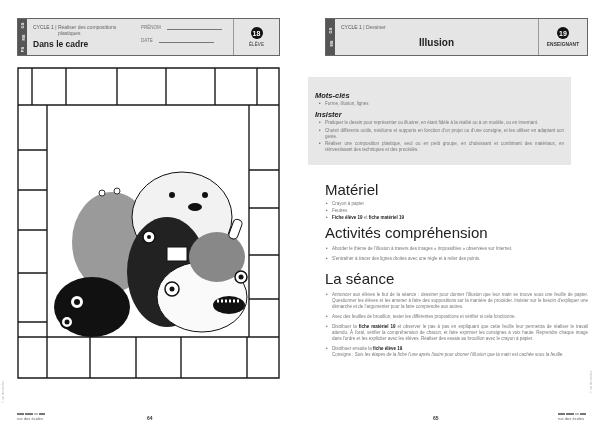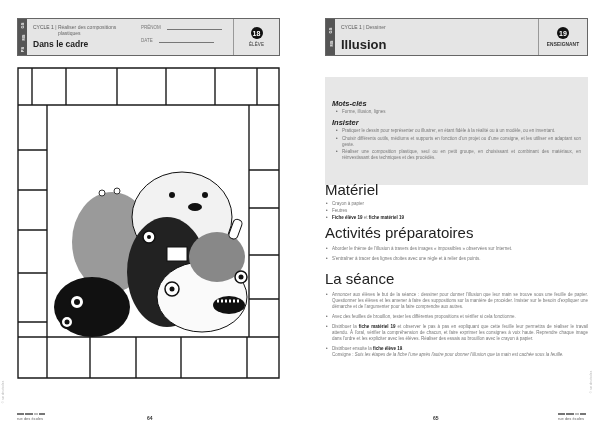--- a/index.html
+++ b/index.html
@@ -22,21 +22,21 @@
     width: 9px; background: #555; color: #fff;
     display: flex; flex-direction: column; justify-content: space-around; align-items: center;
     font-size: 4px; font-weight: bold;
   }
   .level-strip span { transform: rotate(-90deg); display: block; white-space: nowrap; }
   .header-main { flex: 1; padding: 5px 6px; position: relative; }
   .cycle-line { font-size: 5px; color: #666; line-height: 6px; }
   .cycle-line b { font-weight: normal; color: #555; }
   .sub-line { font-size: 5px; color: #666; padding-left: 25px; line-height: 6px; }
   .fiche-title { font-size: 8.5px; font-weight: bold; color: #222; margin-top: 3px; }
-  .page-right .fiche-title { font-size: 13px; margin-top: 7px; }
+  .page-right .fiche-title { font-size: 10px; margin-top: 7px; text-align: center; }
   .name-fields { position: absolute; left: 114px; top: 6px; font-size: 4.5px; color: #777; }
   .name-fields div { display: flex; align-items: flex-end; margin-bottom: 8px; }
   .name-fields .line { display: inline-block; width: 55px; border-bottom: 0.6px solid #777; margin-left: 6px; height: 4px; }
   .header-badge {
     width: 46px; border-left: 1px solid #999;
     display: flex; flex-direction: column; align-items: center; justify-content: center;
   }
   .page-right .header-badge { width: 49px; }
   .num-circle {
     width: 12px; height: 12px; border-radius: 50%; background: #111; color: #fff;
@@ -56,21 +56,21 @@
   .brand { position: absolute; top: 413px; font-size: 4px; color: #666; }
   .brand .bars { display: flex; gap: 1px; margin-bottom: 1px; }
   .brand .bars i { display: block; height: 1.5px; background: #777; }
   .page-left .brand { left: 17px; }
   .page-right .brand { left: 258px; }
   .copyright { position: absolute; font-size: 3px; color: #bbb; transform: rotate(-90deg); white-space: nowrap; }
   .page-left .copyright { left: -8px; top: 390px; }
   .page-right .copyright { left: 280px; top: 380px; }
 
   
-  .info-box { position: absolute; left: 25px; top: 77px; width: 263px; height: 108px; background: #e7e7e7; padding: 20px 7px; }
+  .info-box { position: absolute; left: 8px; top: 77px; width: 263px; height: 88px; background: #e7e7e7; padding: 12px 7px; }
   .box-title { font-size: 7.5px; font-weight: bold; font-style: italic; color: #222; margin-top: 2px; }
   ul.blist { list-style: none; }
   ul.blist li { position: relative; padding-left: 7px; font-size: 4.5px; line-height: 6px; color: #777; margin-bottom: 1.5px; text-align: justify; }
   ul.blist li::before { content: "•"; position: absolute; left: 1px; top: 0; color: #555; }
   .info-box ul.blist { margin: 1px 0 3px 3px; }
 
   .section { position: absolute; left: 25px; width: 263px; }
   .section h2 { font-size: 15px; font-weight: normal; color: #222; margin-bottom: 3px; }
   .section ul.blist li { margin-bottom: 1px; }
   .section ul.blist.spaced li { margin-bottom: 4px; }
@@ -206,21 +206,21 @@
   <div class="section" style="top:181px">
     <h2>Matériel</h2>
     <ul class="blist">
       <li>Crayon à papier</li>
       <li>Feutres</li>
       <li><span class="strong">Fiche élève 19</span><span> et </span><span class="strong">fiche matériel 19</span></li>
     </ul>
   </div>
 
   <div class="section" style="top:224px">
-    <h2 style="margin-bottom:5px">Activités préparatoires</h2>
+    <h2 style="margin-bottom:5px">Activités compréhension</h2>
     <ul class="blist spaced">
       <li>Aborder le thème de l'illusion à travers des images « impossibles » observées sur Internet.</li>
       <li>S'entraîner à tracer des lignes droites avec une règle et à relier des points.</li>
     </ul>
   </div>
 
   <div class="section" style="top:270px">
     <h2 style="margin-bottom:5px">La séance</h2>
     <ul class="blist spaced">
       <li>Annoncer aux élèves le but de la séance : dessiner pour donner l'illusion que leur main se trouve sous une feuille de papier. Questionner les élèves et les amener à faire des suppositions sur la manière de procéder. Insister sur le besoin d'expliquer une démarche et de l'argumenter pour la faire comprendre aux autres.</li>

